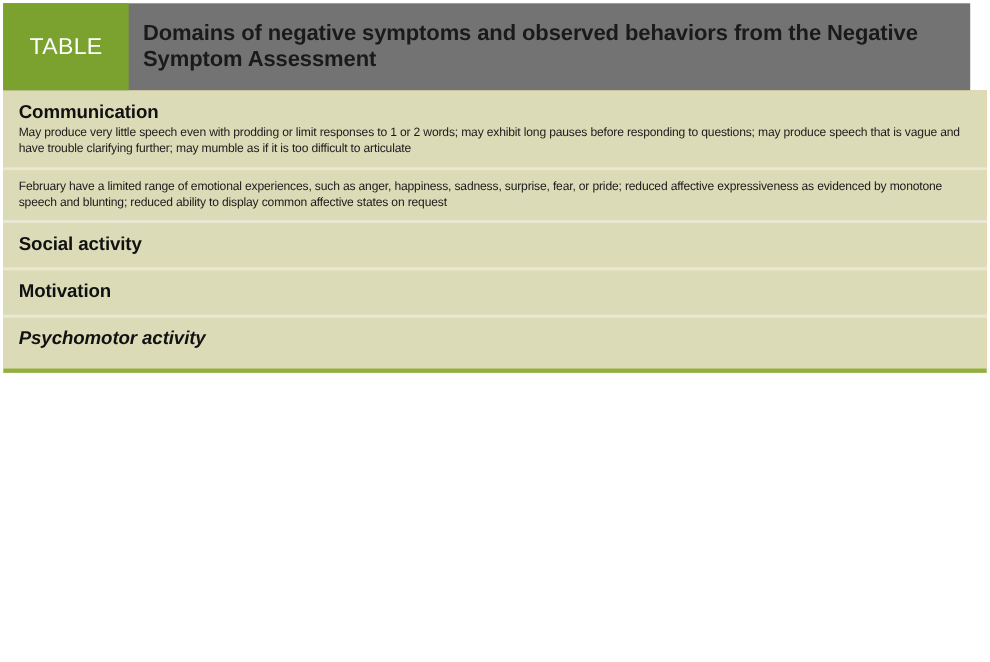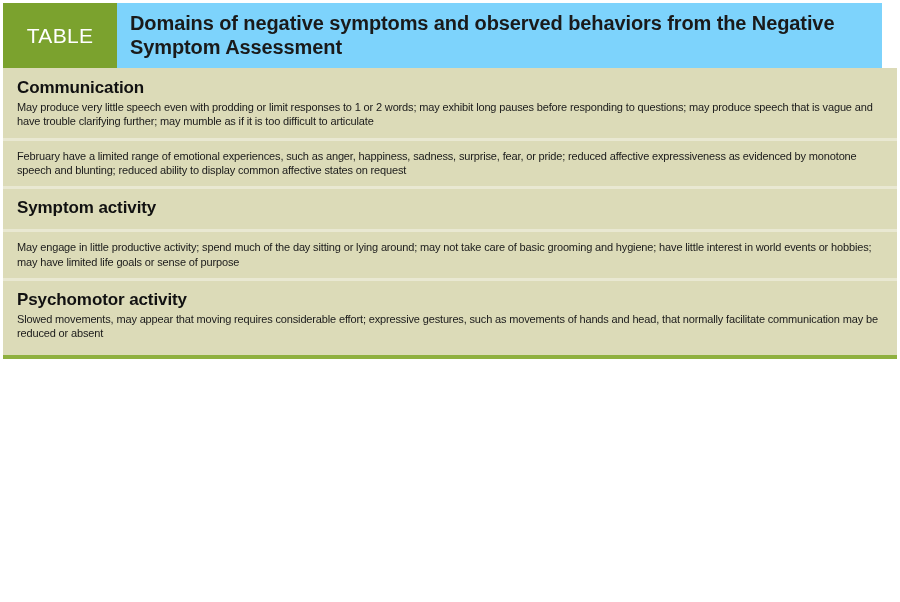--- a/index.html
+++ b/index.html
@@ -21,22 +21,22 @@
     box-sizing: border-box;
     background: #ffffff;
   }
 
   
   .table-header {
     position: relative;
     display: flex;
     align-items: stretch;
     margin: 3px 18px 0 3px;
-    height: 65px;
-    background: #7dd3fc;
+    height: 79px;
+    background: #737373;
   }
 
   .table-label-box {
     flex: 0 0 114px;
     background: #7ba22e;
     display: flex;
     align-items: center;
     justify-content: center;
   }
 
@@ -71,20 +71,21 @@
   }
 
   .table-row {
     background: #dcdbb8;
     padding: 8px 14px 9px 14px;
     border-bottom: 3px solid #e9e8d2;
   }
   .table-row:last-child {
     border-bottom: none;
     padding-bottom: 14px;
+    font-style: italic;
   }
   .table-row:first-child {
     padding-top: 9px;
   }
 
   .row-domain {
     display: block;
     font-size: 17px;
     font-weight: bold;
     color: #111111;
@@ -128,29 +129,28 @@
     <div class="table-row">
       <span class="row-domain">Communication</span>
       <span class="row-description">May produce very little speech even with prodding or limit responses to 1 or 2 words; may exhibit long pauses before responding to questions; may produce speech that is vague and have trouble clarifying further; may mumble as if it is too difficult to articulate</span>
     </div>
 
     <div class="table-row">
       <span class="row-description">February have a limited range of emotional experiences, such as anger, happiness, sadness, surprise, fear, or pride; reduced affective expressiveness as evidenced by monotone speech and blunting; reduced ability to display common affective states on request</span>
     </div>
 
     <div class="table-row">
-      <span class="row-domain">Symptom activity</span>
+      <span class="row-domain">Social activity</span>
     </div>
 
     <div class="table-row">
-      <span class="row-description">May engage in little productive activity; spend much of the day sitting or lying around; may not take care of basic grooming and hygiene; have little interest in world events or hobbies; may have limited life goals or sense of purpose</span>
+      <span class="row-domain">Motivation</span>
     </div>
 
     <div class="table-row">
       <span class="row-domain">Psychomotor activity</span>
-      <span class="row-description">Slowed movements, may appear that moving requires considerable effort; expressive gestures, such as movements of hands and head, that normally facilitate communication may be reduced or absent</span>
     </div>
 
   </div>
 
   <div class="table-footer-rule"></div>
 
 </div>
 
 </body></html>

